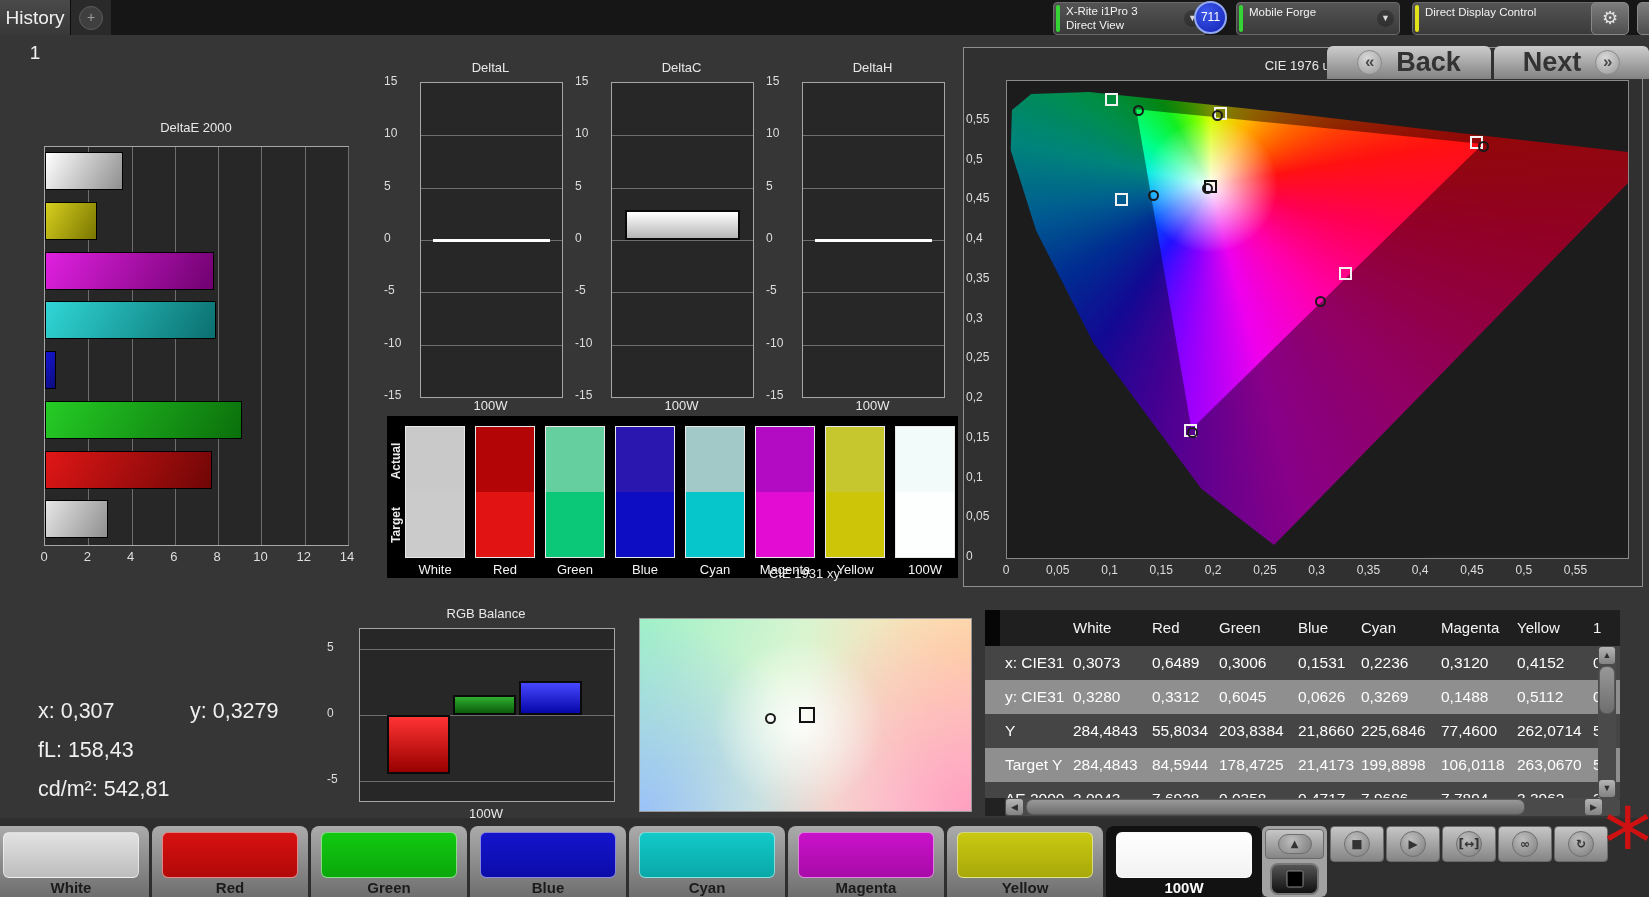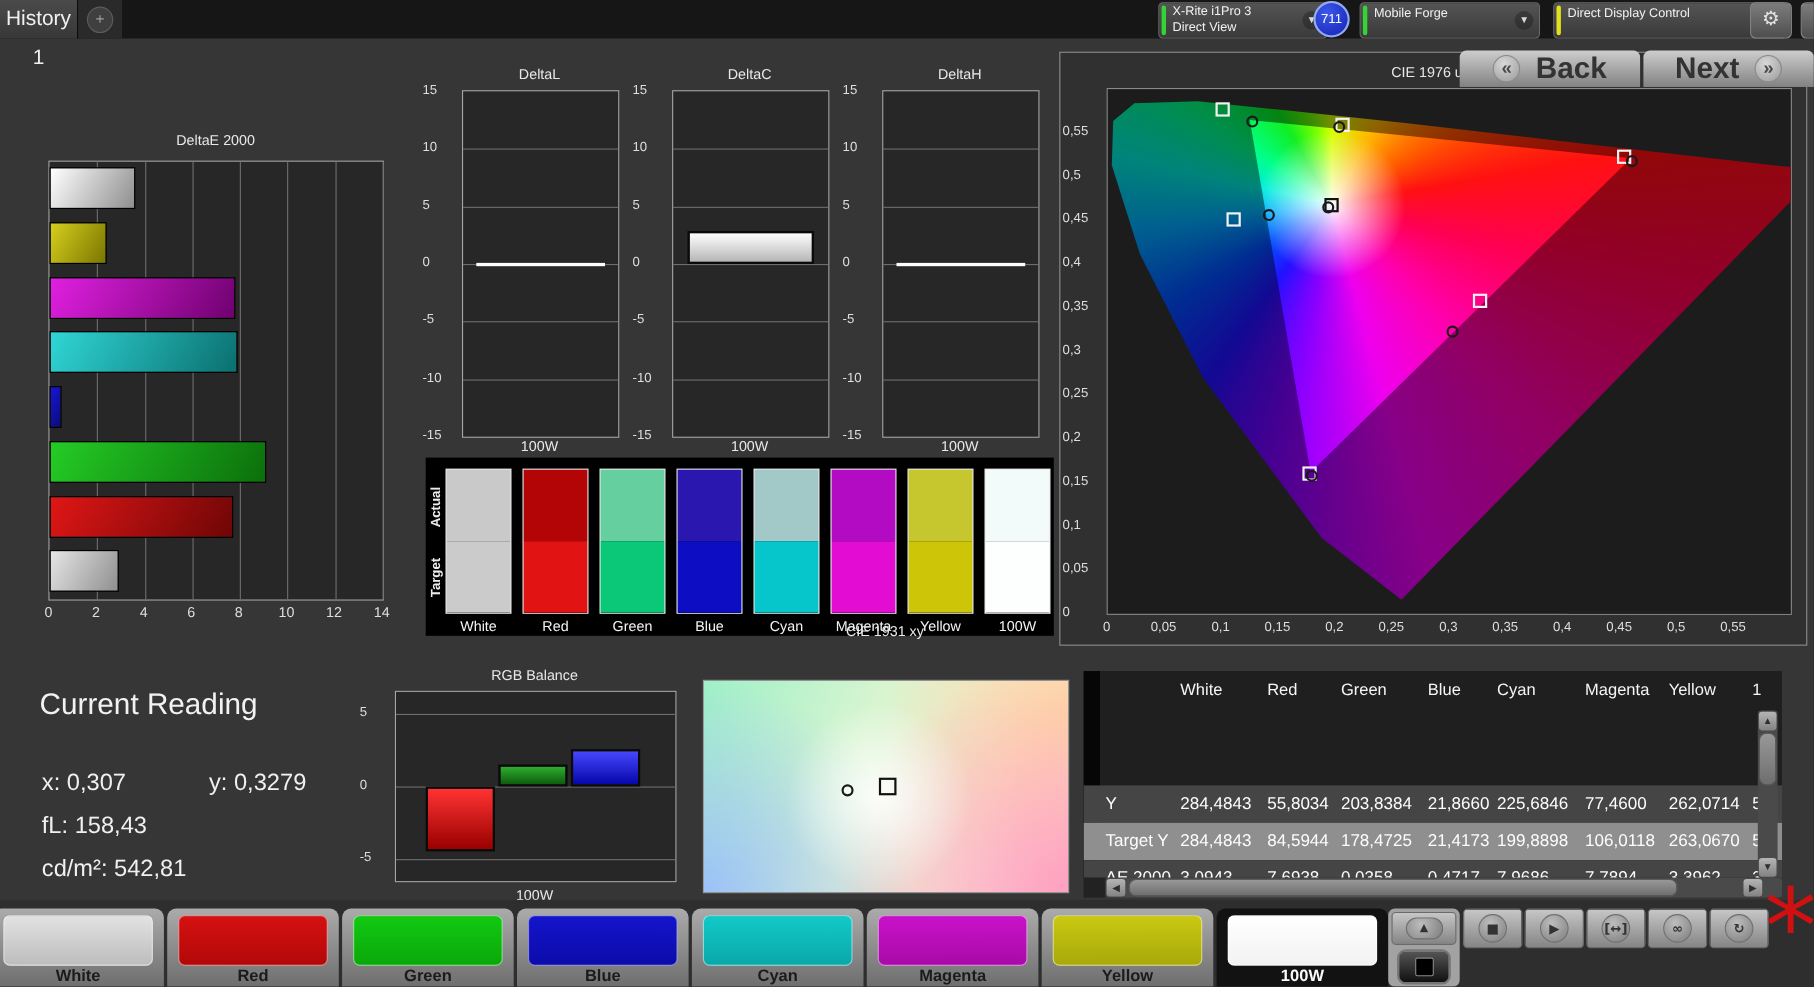--- a/index.html
+++ b/index.html
@@ -309,21 +309,20 @@
       <div class="xticklab" style="position: absolute; left: 231.1px; top: 515px; width: 36px; font-size: 12px;">0,2</div>
       <div class="xticklab" style="position: absolute; left: 282.9px; top: 515px; width: 36px; font-size: 12px;">0,25</div>
       <div class="xticklab" style="position: absolute; left: 334.7px; top: 515px; width: 36px; font-size: 12px;">0,3</div>
       <div class="xticklab" style="position: absolute; left: 386.4px; top: 515px; width: 36px; font-size: 12px;">0,35</div>
       <div class="xticklab" style="position: absolute; left: 438.2px; top: 515px; width: 36px; font-size: 12px;">0,4</div>
       <div class="xticklab" style="position: absolute; left: 490px; top: 515px; width: 36px; font-size: 12px;">0,45</div>
       <div class="xticklab" style="position: absolute; left: 541.8px; top: 515px; width: 36px; font-size: 12px;">0,5</div>
       <div class="xticklab" style="position: absolute; left: 593.5px; top: 515px; width: 36px; font-size: 12px;">0,55</div>
     </div>
 
-  <div class="a cr-head">Current Reading</div>
   <div class="a cr-line" style="left:38px;top:699px;">x: 0,307</div>
   <div class="a cr-line" style="left:190px;top:699px;">y: 0,3279</div>
   <div class="a cr-line" style="left:38px;top:738px;">fL: 158,43</div>
   <div class="a cr-line" style="left:38px;top:777px;">cd/m²: 542,81</div>
 
   <div class="a ctitle" style="left:359px;top:606px;width:254px;">RGB Balance</div>
   <div class="a plot" id="rgb-plot" style="left:359px;top:628px;width:254px;height:172px;">
       <div class="gridh" style="position: absolute; top: 20px;"></div>
       <div class="gridh" style="position: absolute; top: 86px;"></div>
       <div class="gridh" style="position: absolute; top: 152px;"></div>
@@ -344,20 +343,42 @@
   <div style="position: absolute; left: 0px; top: 0px; width: 660px; height: 36px;">
         <div class="thead" style="position: absolute; left: 88px; top: 0px;">White</div>
         <div class="thead" style="position: absolute; left: 167px; top: 0px;">Red</div>
         <div class="thead" style="position: absolute; left: 234px; top: 0px;">Green</div>
         <div class="thead" style="position: absolute; left: 313px; top: 0px;">Blue</div>
         <div class="thead" style="position: absolute; left: 376px; top: 0px;">Cyan</div>
         <div class="thead" style="position: absolute; left: 456px; top: 0px;">Magenta</div>
         <div class="thead" style="position: absolute; left: 532px; top: 0px;">Yellow</div>
         <div class="thead" style="position: absolute; left: 608px; top: 0px;">1</div>
       </div>
+      <div class="trow dark" style="position: absolute; top: 36px;">
+        <div class="tcell" style="position: absolute; left: 20px; top: 0px;">x: CIE31</div>
+        <div class="tcell" style="position: absolute; left: 88px; top: 0px;">0,3073</div>
+        <div class="tcell" style="position: absolute; left: 167px; top: 0px;">0,6489</div>
+        <div class="tcell" style="position: absolute; left: 234px; top: 0px;">0,3006</div>
+        <div class="tcell" style="position: absolute; left: 313px; top: 0px;">0,1531</div>
+        <div class="tcell" style="position: absolute; left: 376px; top: 0px;">0,2236</div>
+        <div class="tcell" style="position: absolute; left: 456px; top: 0px;">0,3120</div>
+        <div class="tcell" style="position: absolute; left: 532px; top: 0px;">0,4152</div>
+        <div class="tcell" style="position: absolute; left: 608px; top: 0px;">0</div>
+      </div>
+      <div class="trow light" style="position: absolute; top: 70px;">
+        <div class="tcell" style="position: absolute; left: 20px; top: 0px;">y: CIE31</div>
+        <div class="tcell" style="position: absolute; left: 88px; top: 0px;">0,3280</div>
+        <div class="tcell" style="position: absolute; left: 167px; top: 0px;">0,3312</div>
+        <div class="tcell" style="position: absolute; left: 234px; top: 0px;">0,6045</div>
+        <div class="tcell" style="position: absolute; left: 313px; top: 0px;">0,0626</div>
+        <div class="tcell" style="position: absolute; left: 376px; top: 0px;">0,3269</div>
+        <div class="tcell" style="position: absolute; left: 456px; top: 0px;">0,1488</div>
+        <div class="tcell" style="position: absolute; left: 532px; top: 0px;">0,5112</div>
+        <div class="tcell" style="position: absolute; left: 608px; top: 0px;">0</div>
+      </div>
       <div class="trow dark" style="position: absolute; top: 104px;">
         <div class="tcell" style="position: absolute; left: 20px; top: 0px;">Y</div>
         <div class="tcell" style="position: absolute; left: 88px; top: 0px;">284,4843</div>
         <div class="tcell" style="position: absolute; left: 167px; top: 0px;">55,8034</div>
         <div class="tcell" style="position: absolute; left: 234px; top: 0px;">203,8384</div>
         <div class="tcell" style="position: absolute; left: 313px; top: 0px;">21,8660</div>
         <div class="tcell" style="position: absolute; left: 376px; top: 0px;">225,6846</div>
         <div class="tcell" style="position: absolute; left: 456px; top: 0px;">77,4600</div>
         <div class="tcell" style="position: absolute; left: 532px; top: 0px;">262,0714</div>
         <div class="tcell" style="position: absolute; left: 608px; top: 0px;">5</div>

